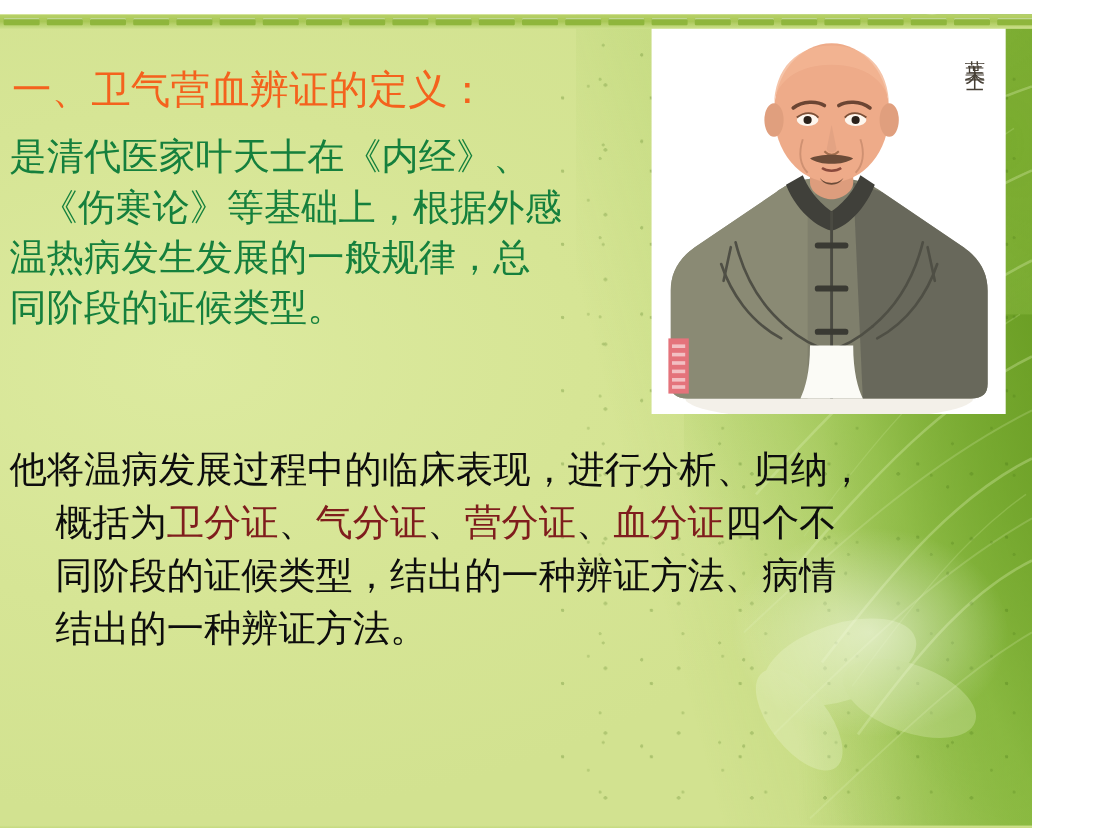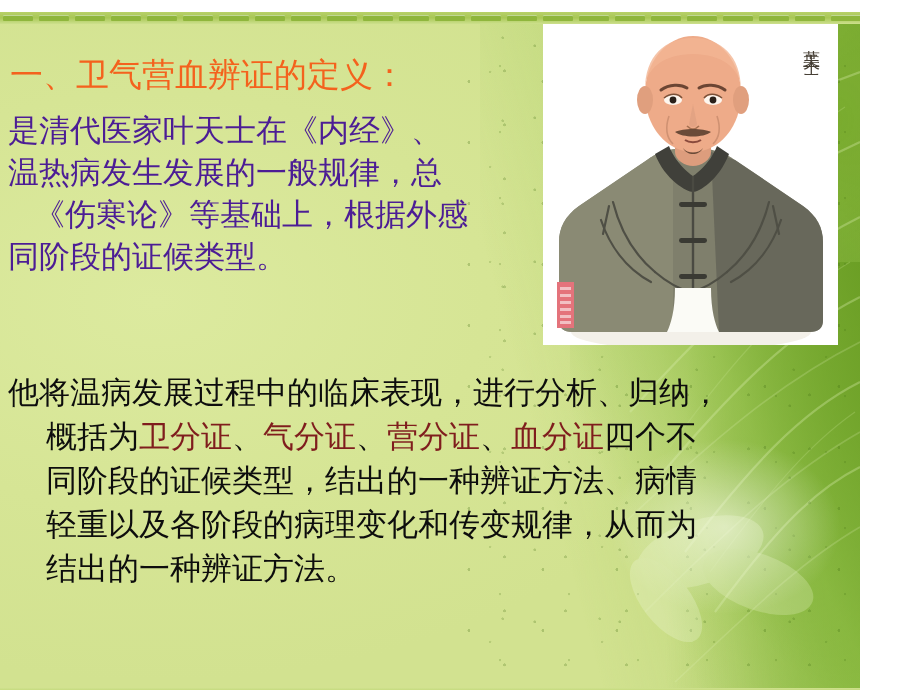--- a/index.html
+++ b/index.html
@@ -115,21 +115,21 @@
   .heading{
     position:absolute;left:10px;top:44px;
     font-family:"DejaVu Serif","Liberation Serif",serif;
     font-size:33px;line-height:1.18;font-weight:400;
     color:#f4621d;white-space:nowrap;
   }
 
   .para-def{
     position:absolute;left:8px;top:98px;width:528px;
     font-family:Liberation Serif, serif;
-    font-size:31px;line-height:1.35;color:#4c1d95;
+    font-size:31px;line-height:1.35;color:#15803d;
     text-align:justify;text-indent:0;
   }
   .para-def .l{display:block;white-space:nowrap;}
   .para-def .l.ind{text-indent:26px;}
 
   .para-body{
     position:absolute;left:8px;top:358px;width:850px;
     font-family:"DejaVu Serif","Liberation Serif",serif;
     font-size:31px;line-height:1.42;color:#0d0d0d;
   }
@@ -315,30 +315,29 @@
 
     <div class="portrait-name">葉天士</div>
   </div>
 
   <div class="content">
 
     <div class="heading">一、卫气营血辨证的定义：</div>
 
     <div class="para-def">
       <span class="l">是清代医家叶天士在《内经》、</span>
+      <span class="l ind">《伤寒论》等基础上，根据外感</span>
       <span class="l">温热病发生发展的一般规律，总</span>
-      <span class="l ind">《伤寒论》等基础上，根据外感</span>
       <span class="l">同阶段的证候类型。</span>
     </div>
 
     <div class="para-body">
       <span class="l">他将温病发展过程中的临床表现，进行分析、归纳，</span>
       <span class="l ind"><span>概括为</span><span class="hl">卫分证</span><span class="sep">、</span><span class="hl">气分证</span><span class="sep">、</span><span class="hl">营分证</span><span class="sep">、</span><span class="hl">血分证</span><span>四个不</span></span>
       <span class="l ind">同阶段的证候类型，结出的一种辨证方法、病情</span>
-      <span class="l ind">轻重以及各阶段的病理变化和传变规律，从而为</span>
       <span class="l ind">结出的一种辨证方法。</span>
     </div>
 
   </div>
 
   <div class="filmstrip bottom">
     <div class="strip-bg"></div>
     <div class="perfs">
       <span class="perf"></span>
         <span class="perf"></span>

